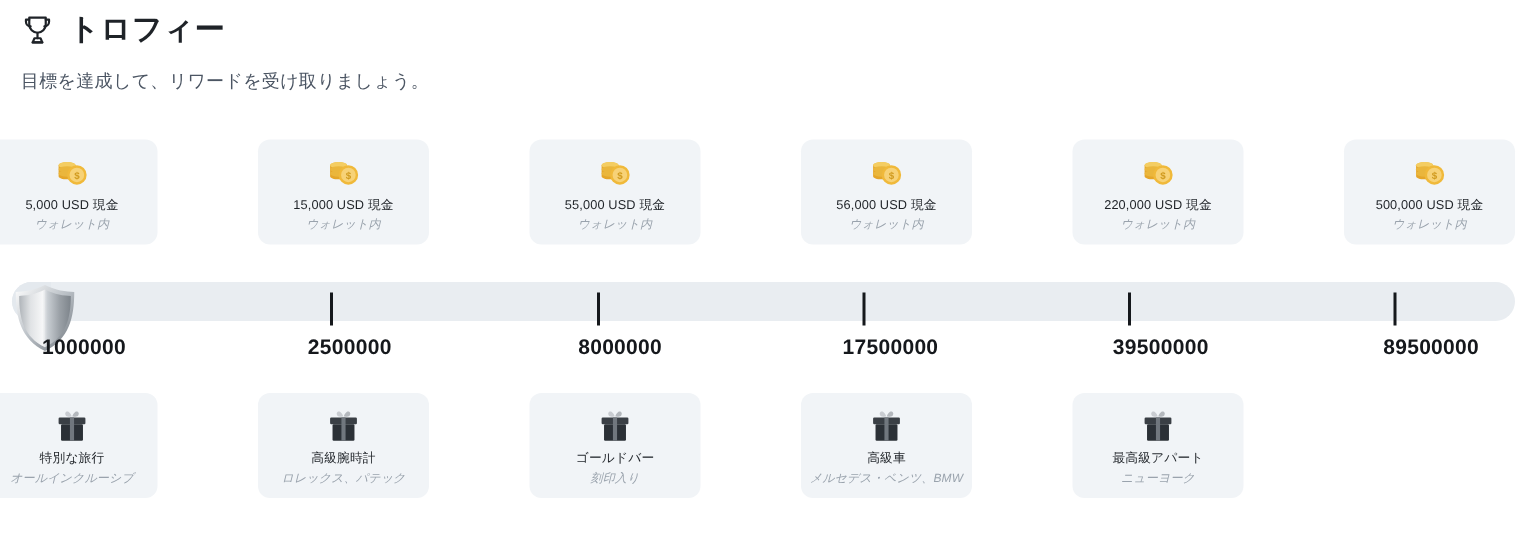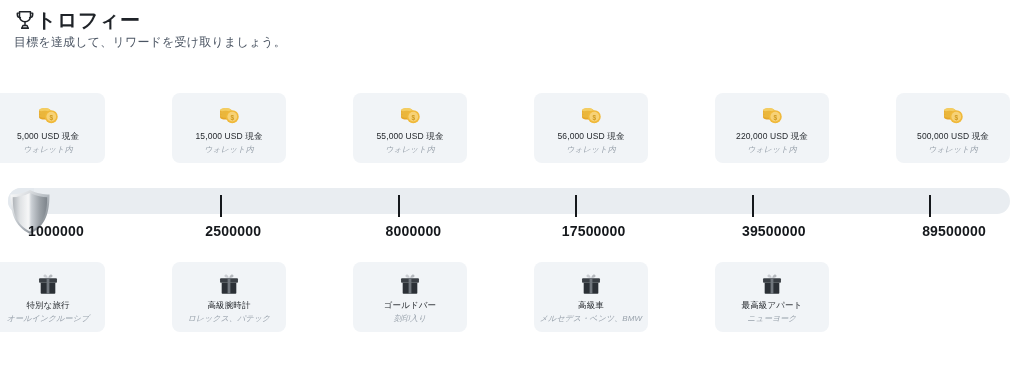--- a/index.html
+++ b/index.html
@@ -27,37 +27,38 @@
   
   .header {
     position: absolute;
     left: 14px;
     top: 8px;
     width: 990px;
   }
   .title-row {
     display: flex;
     align-items: center;
+    gap: 10px;
   }
   .trophy-icon {
     width: 22px;
     height: 22px;
     display: block;
     flex: none;
     color: #1f2328;
   }
   .page-title {
     font-size: 20px;
     font-weight: 700;
     letter-spacing: 0.5px;
     line-height: 24px;
     color: #1f2328;
   }
   .page-subtitle {
-    margin-top: 2px;
+    margin-top: 14px;
     font-size: 12px;
     line-height: 16px;
     color: #4b5563;
     letter-spacing: 0.2px;
   }
 
   
   .cards-row {
     position: absolute;
     left: -9px;       

